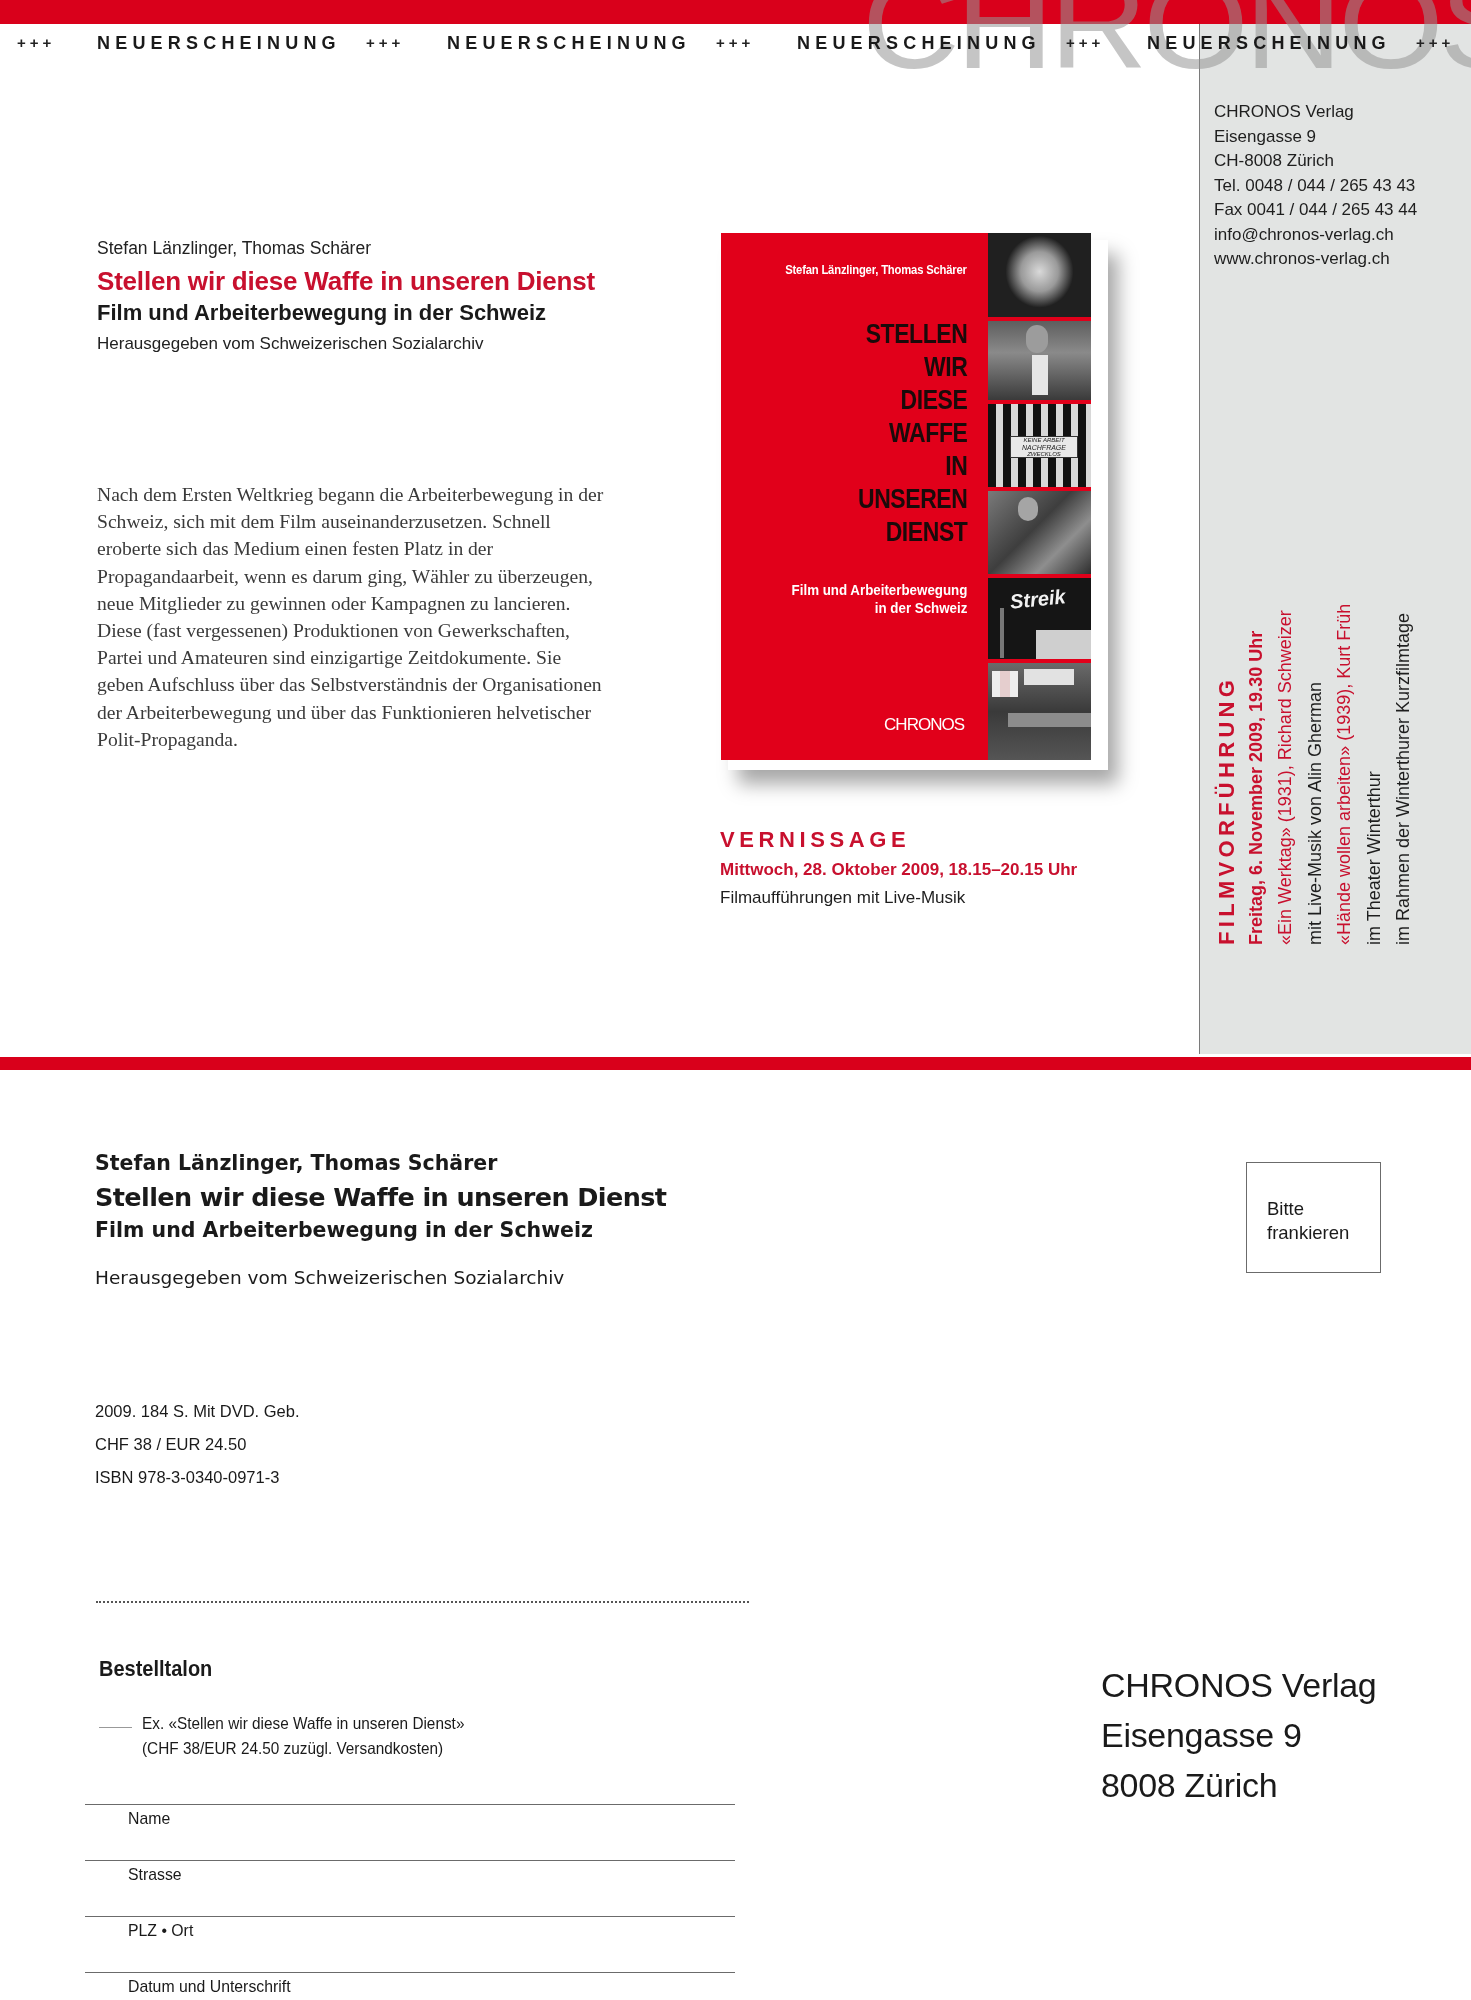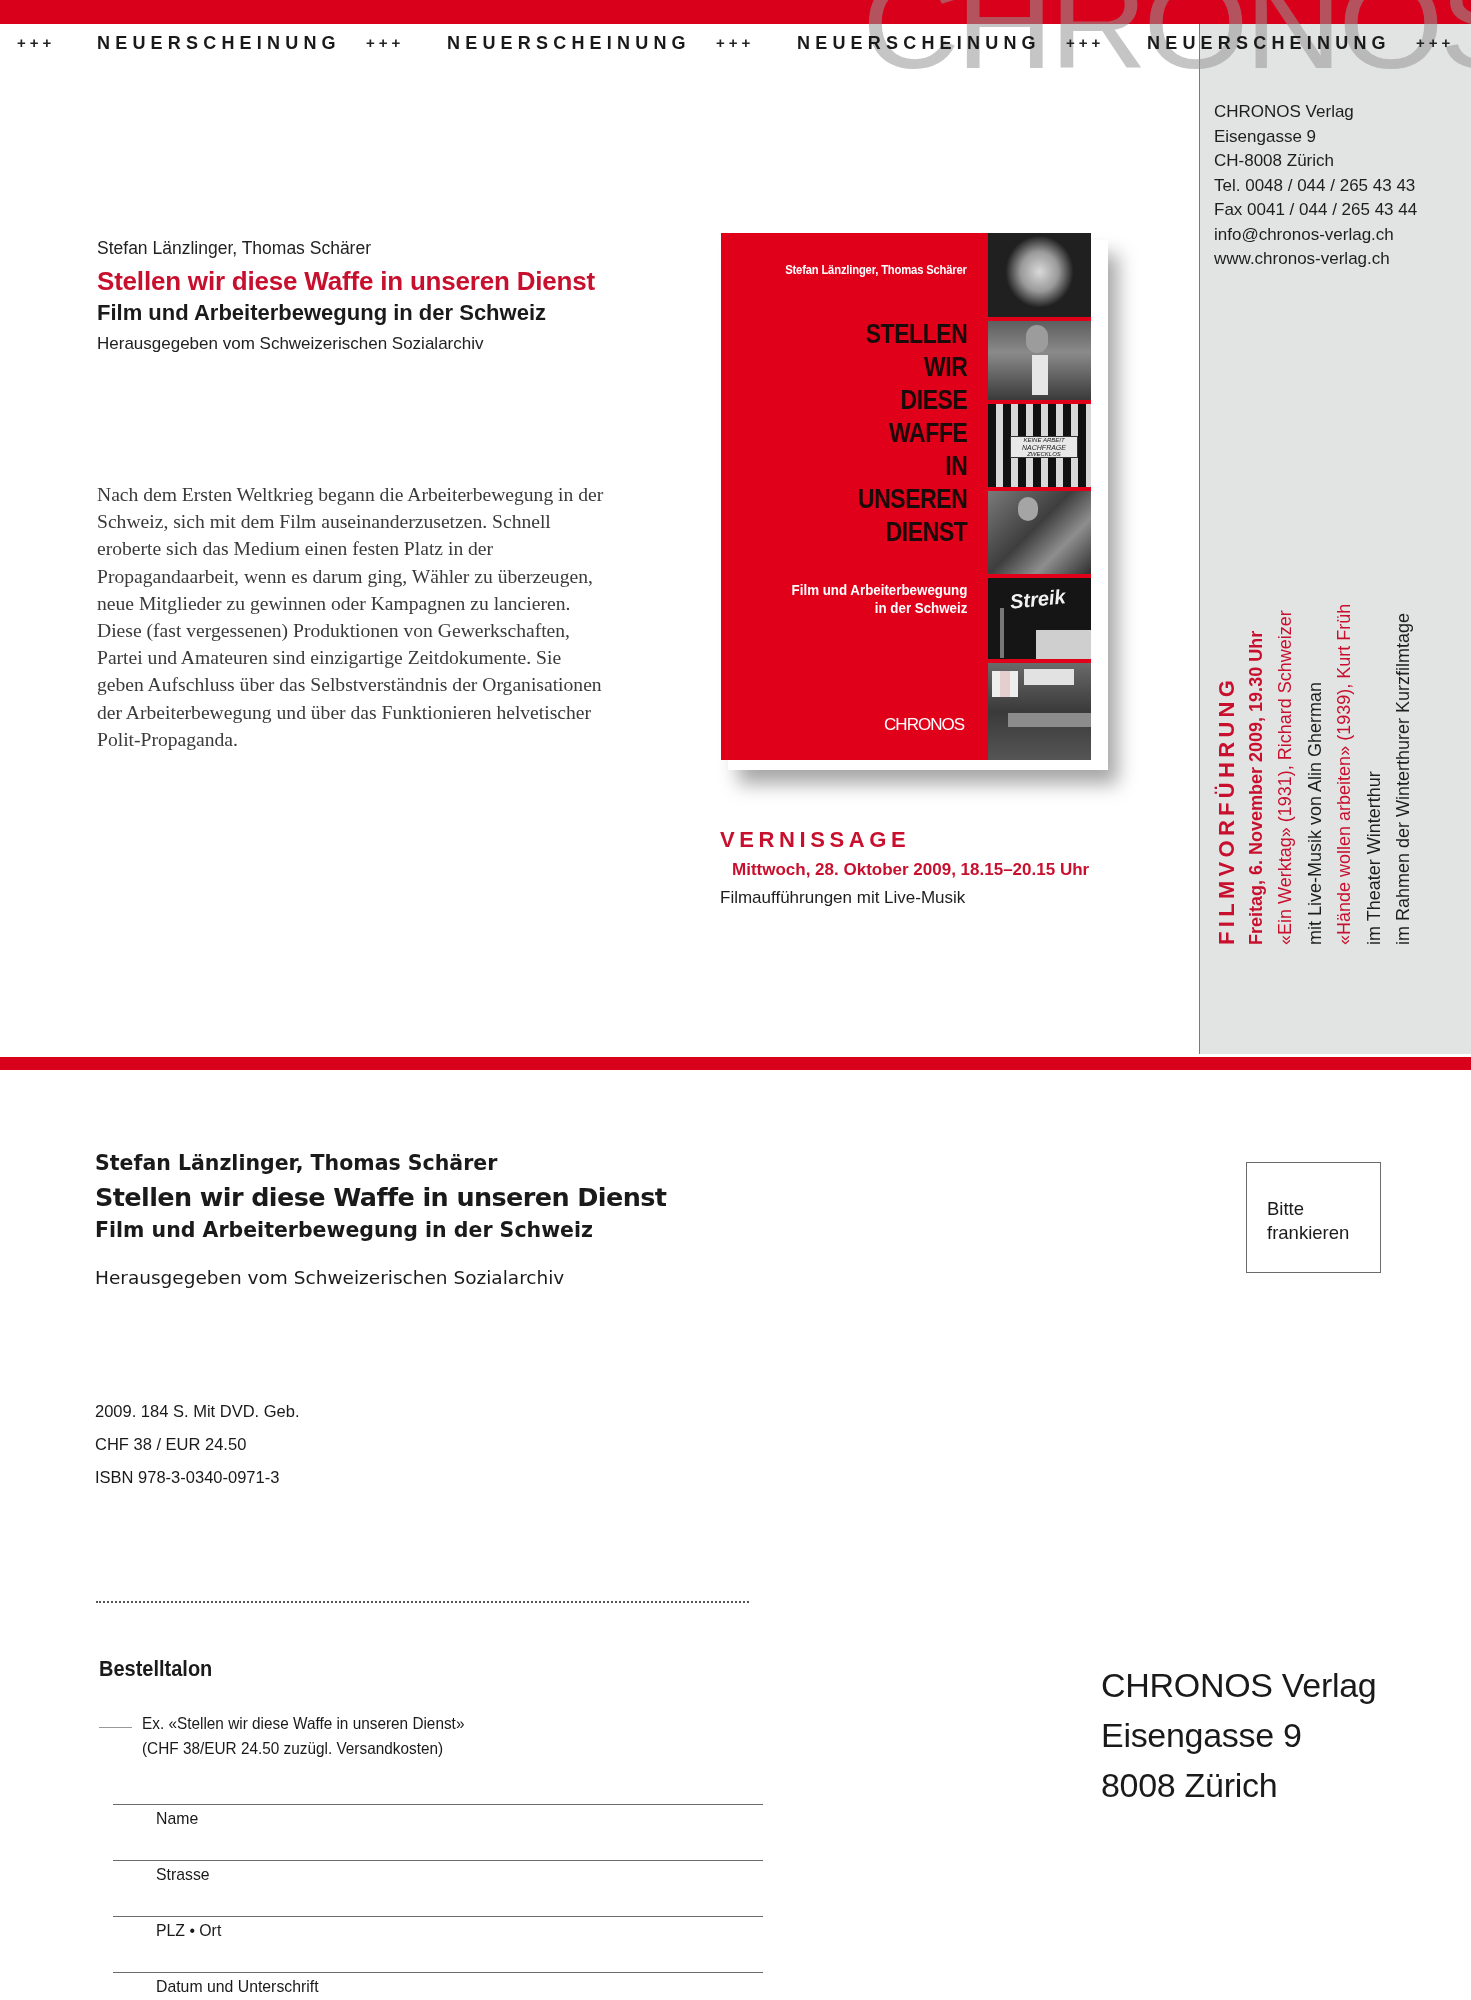--- a/index.html
+++ b/index.html
@@ -46,21 +46,21 @@
   .cover .c-title { position: absolute; right: 124px; top: 84px; text-align: right; font-size: 28px; font-weight: 700; line-height: 33px; color: #1a0a0a; letter-spacing: -0.5px; transform: scaleX(0.82); transform-origin: right top; }
   .cover .c-sub { position: absolute; right: 124px; top: 348px; text-align: right; font-size: 15.5px; font-weight: 700; line-height: 18px; color: #fff; transform: scaleX(0.86); transform-origin: right top; white-space: nowrap; }
   .cover .c-logo { position: absolute; right: 127px; top: 482px; font-size: 17px; color: #fff; letter-spacing: -1px; }
   .cover .strip { position: absolute; left: 264px; top: 0; width: 106px; height: 527px; background: #e1001a; }
   .cover .photo { position: absolute; left: 3px; width: 103px; background: #1b1b1b; overflow: hidden; }
   .photo .tone { position: absolute; inset: 0; }
 
   
   .vern { left: 720px; top: 825px; width: 420px; }
   .vern .v-head { font-size: 22px; font-weight: 700; color: #c8102e; letter-spacing: 4.6px; line-height: 30px; }
-  .vern .v-date { font-size: 17px; font-weight: 700; color: #c8102e; line-height: 26px; margin-top: 2px; margin-left: 12px; }
+  .vern .v-date { font-size: 17px; font-weight: 700; color: #c8102e; line-height: 26px; margin-top: 2px; }
   .vern .v-line { font-size: 17px; color: #1e1e1e; line-height: 30px; }
 
   
   .vert { left: 1212px; top: 945px; transform-origin: left top; transform: rotate(-90deg); width: 400px; }
   .vert div { white-space: nowrap; height: 29.5px; line-height: 29.5px; }
   .vert .f-head { font-size: 22px; font-weight: 700; color: #c8102e; letter-spacing: 4.3px; }
   .vert .f-date { font-size: 18px; font-weight: 700; color: #c8102e; }
   .vert .f-red { font-size: 18px; color: #c8102e; }
   .vert .f-dark { font-size: 18px; color: #1e1e1e; }
 
@@ -78,21 +78,21 @@
 
   .stamp-box { left: 1246px; top: 1162px; width: 135px; height: 111px; border: 1.3px solid #6b6b6b; padding: 34px 0 0 20px; font-size: 18.5px; line-height: 24px; color: #1a1a1a; }
 
   .dots { left: 96px; top: 1601px; width: 653px; height: 3px; border-top: 2px dotted #555; }
 
   .order-title { left: 99px; top: 1657px; font-size: 21.5px; font-weight: 700; color: #1a1a1a; transform: scaleX(0.93); transform-origin: left top; }
 
   .order-line { left: 99px; top: 1727px; width: 33px; border-top: 1.5px solid #999; }
   .order-text { left: 142px; top: 1711px; font-size: 16.5px; line-height: 25px; color: #1a1a1a; transform: scaleX(0.93); transform-origin: left top; white-space: nowrap; }
 
-  .field { left: 113px; width: 650px; height: 56px; border-top: 1.5px solid #6b6b6b; }
+  .field { left: 85px; width: 650px; height: 56px; border-top: 1.5px solid #6b6b6b; }
   .field span { position: absolute; left: 43px; top: 4px; font-size: 17px; color: #1a1a1a; transform: scaleX(0.93); transform-origin: left top; white-space: nowrap; }
 
   .recipient { left: 1101px; top: 1660px; font-size: 34px; line-height: 50px; color: #1a1a1a; letter-spacing: -0.3px; }
 </style>
 </head>
 <body>
 
 <div class="abs top-band"></div>
 
 <div class="abs side-panel"></div>

